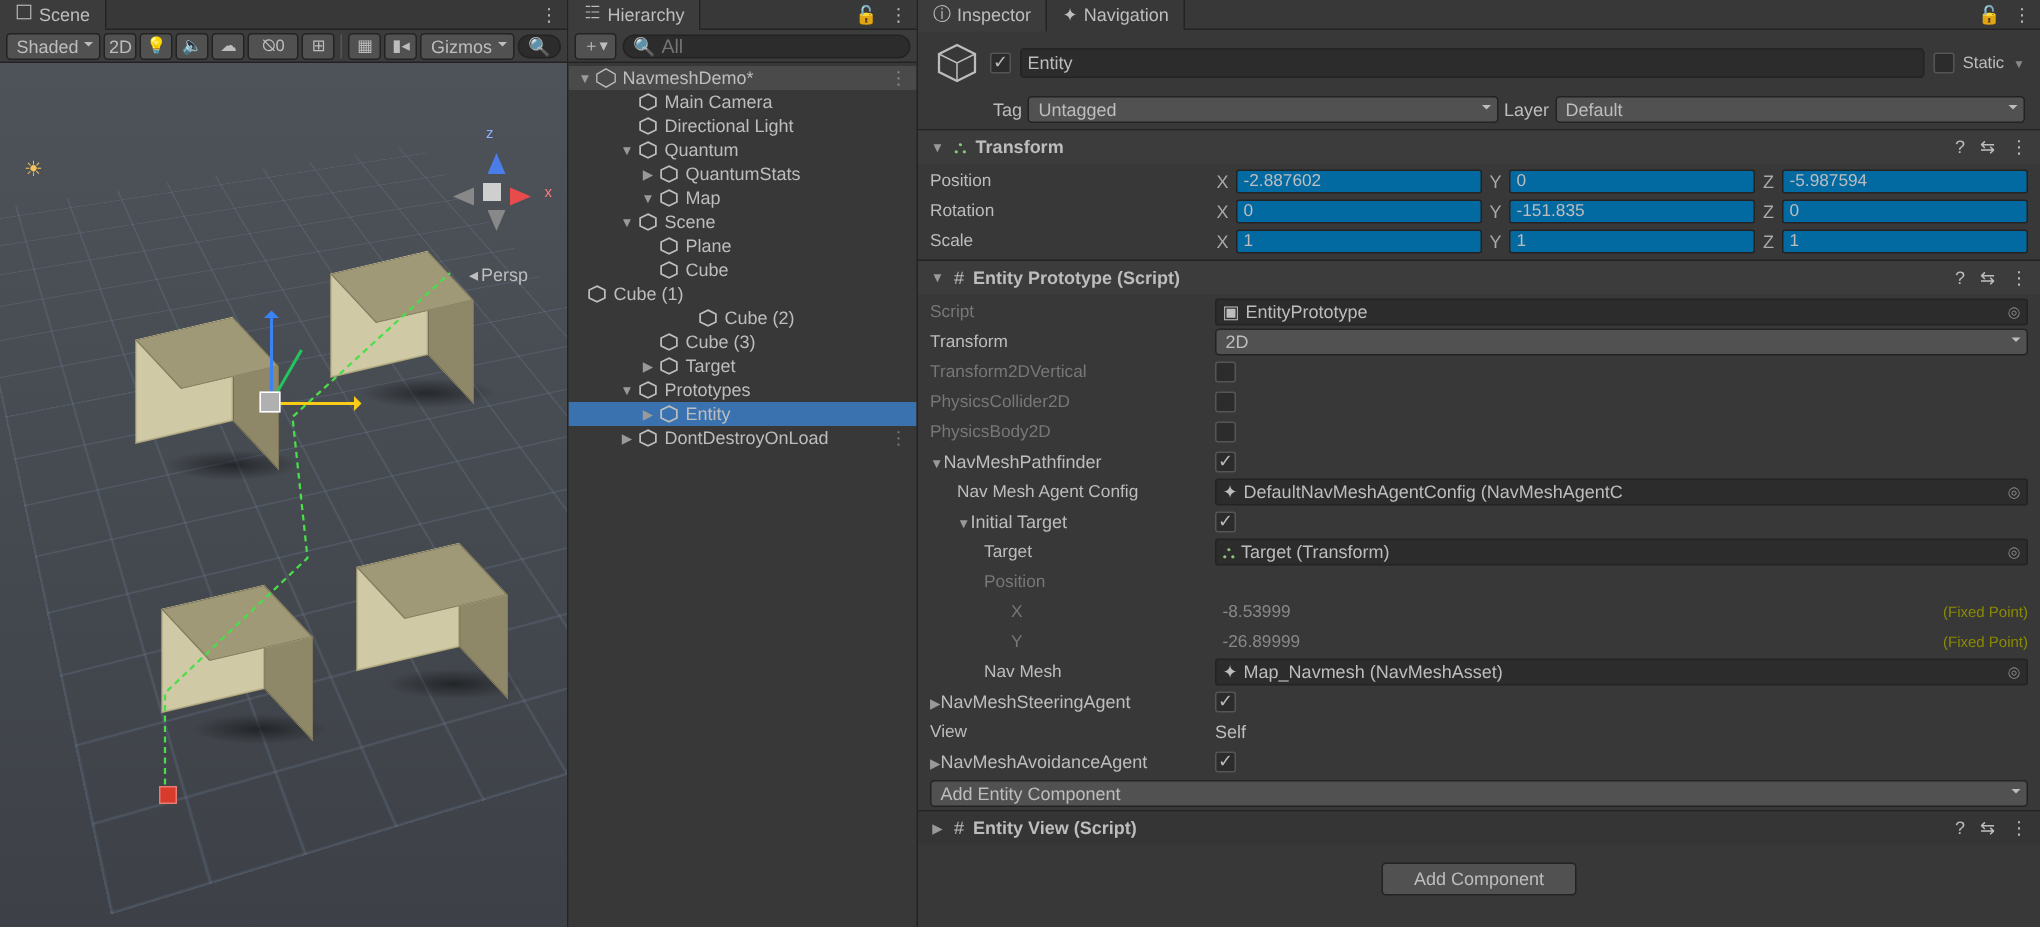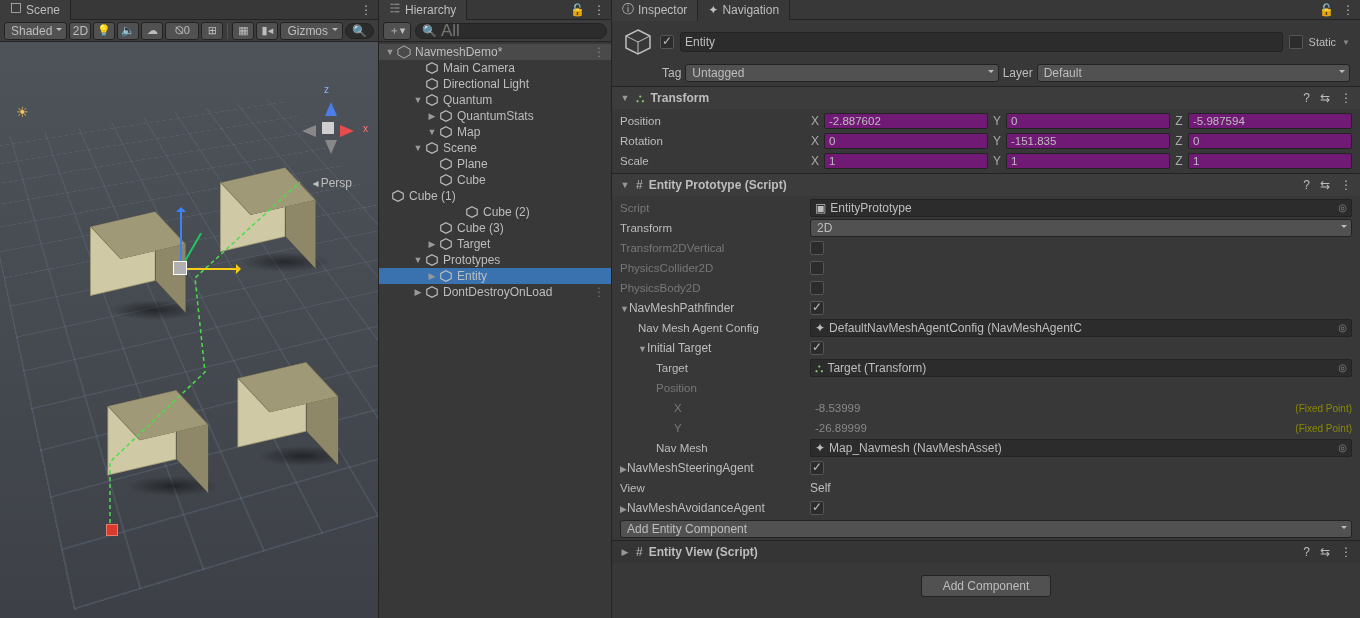--- a/index.html
+++ b/index.html
@@ -48,21 +48,21 @@
   .cone.nx{ left:-2px;  top:27px; border:6px solid transparent; border-right:14px solid #888; }
   .cone.nz{ left:27px; bottom:-2px; border:6px solid transparent; border-top:14px solid #888; }
   .axis-lbl { position:absolute; font-size:10px; }
   .path { position:absolute; pointer-events:none; }
   .red-sq { position:absolute; left:106px; top:482px; width:12px; height:12px; background:#d83a2b; border:1px solid #fff5;}
 
   
   #hier-panel { width: 331px; border-right:1px solid #232323; background:#383838; }
   .hier-toolbar { height:22px; background:#3c3c3c; border-bottom:1px solid #232323; display:flex; align-items:center; gap:4px; padding:0 4px; }
   .search { flex:1; background:#2c2c2c; border:1px solid #232323; border-radius:10px; height:16px; display:flex; align-items:center; padding:0 6px; gap:4px; }
-  .search input { background:none; border:none; outline:none; font-size:17px; color:#bdbdbd; width:100%; }
+  .search input { background:none; border:none; outline:none; font-size:13px; color:#bdbdbd; width:100%; }
   .tree { padding:2px 0; overflow:auto; flex:1; font-size:12px; }
   .row { height:16px; display:flex; align-items:center; gap:2px; padding-right:6px; cursor:default; }
   .row.scene-row { background:#4a4a4a; color:#d6d6d6; }
   .row.selected { background:#3a72b0; color:#fff; }
   .fold { width:10px; text-align:center; font-size:9px; color:#999; }
   .go-icon { width:14px; height:14px; fill:none; stroke:currentColor; stroke-width:1.3; }
   .unity-icon { width:14px; height:14px; }
 
   
   #insp-panel { flex:1; background:#383838; }
@@ -75,21 +75,21 @@
   .comp { border-top:1px solid #232323; }
   .comp-hdr { background:#3c3c3c; height:22px; display:flex; align-items:center; gap:6px; padding:0 8px; }
   .comp-hdr.dark { background:#353535; }
   .comp-hdr .right { margin-left:auto; display:flex; gap:10px; color:#999; }
   .comp-body { padding:2px 8px; }
   .prow { display:flex; align-items:center; height:20px; gap:6px; }
   .prow .lbl { width:184px; font-size:11.5px; }
   .prow.dim .lbl, .prow.dim .val { color:#777; }
   .vec { flex:1; display:flex; gap:4px; align-items:center; }
   .vec .axis { width:10px; text-align:center; color:#aaa; }
-  .val-in { background:#701a75; border:1px solid #232323; border-radius:2px; padding:1px 4px; font-size:11.5px; flex:1; min-width:0; }
+  .val-in { background:#0369a1; border:1px solid #232323; border-radius:2px; padding:1px 4px; font-size:11.5px; flex:1; min-width:0; }
   .ro { background:transparent; border-color:transparent; color:#888; }
   .chk { width:14px; height:14px; background:#2c2c2c; border:1px solid #555; border-radius:2px; position:relative; }
   .chk.on::after { content:"✓"; position:absolute; left:1px; top:-2px; font-size:12px; color:#bdbdbd; }
   .obj-in { flex:1; background:#2c2c2c; border:1px solid #232323; border-radius:2px; padding:1px 4px; font-size:11.5px; display:flex; align-items:center; gap:4px; position:relative; }
   .obj-in .ring { position:absolute; right:4px; top:2px; color:#888; font-size:10px; }
   .fp { color:#8a8a00; font-size:10px; }
   .add-btn { display:block; margin:12px auto 0; width:130px; text-align:center; background:#515151; border:1px solid #232323; border-radius:3px; padding:3px 0; }
   svg { display:block; }
 </style>
 </head>

